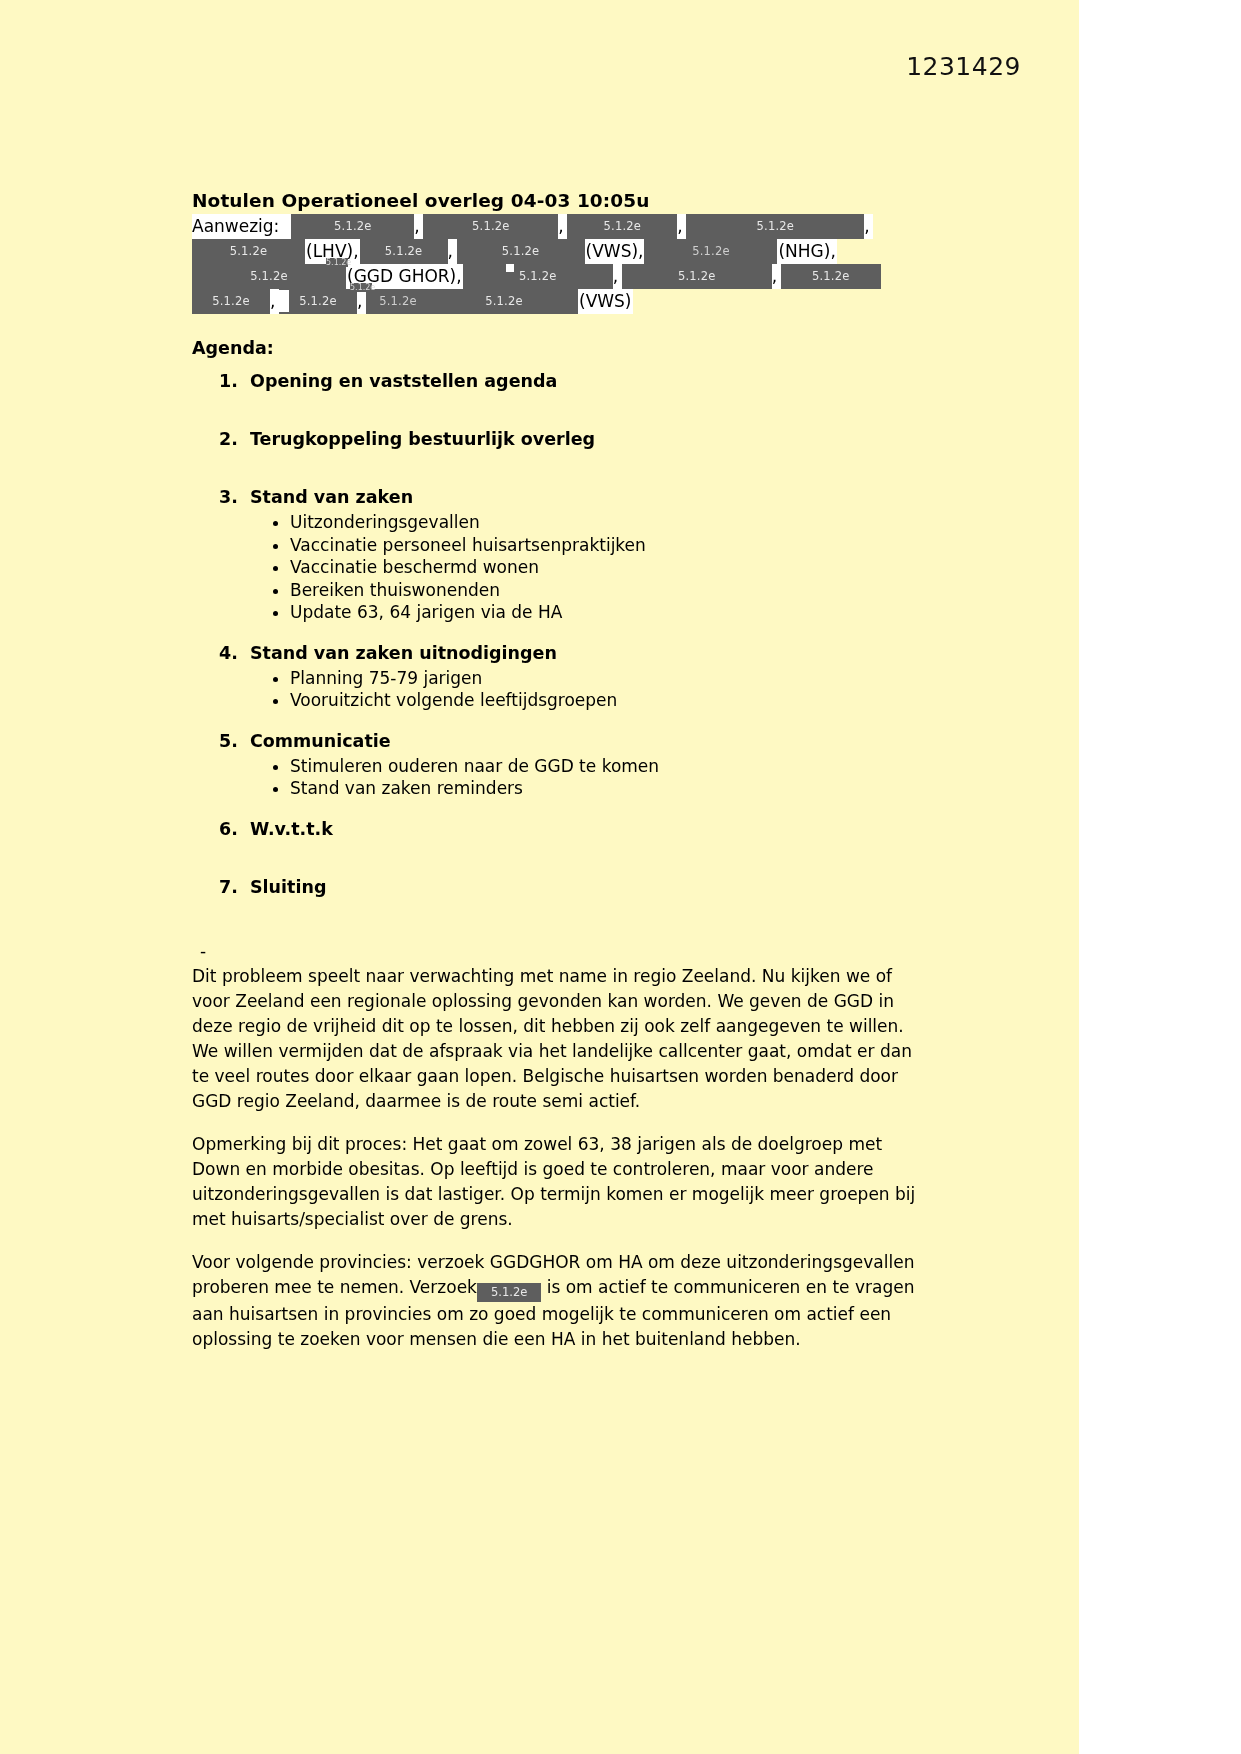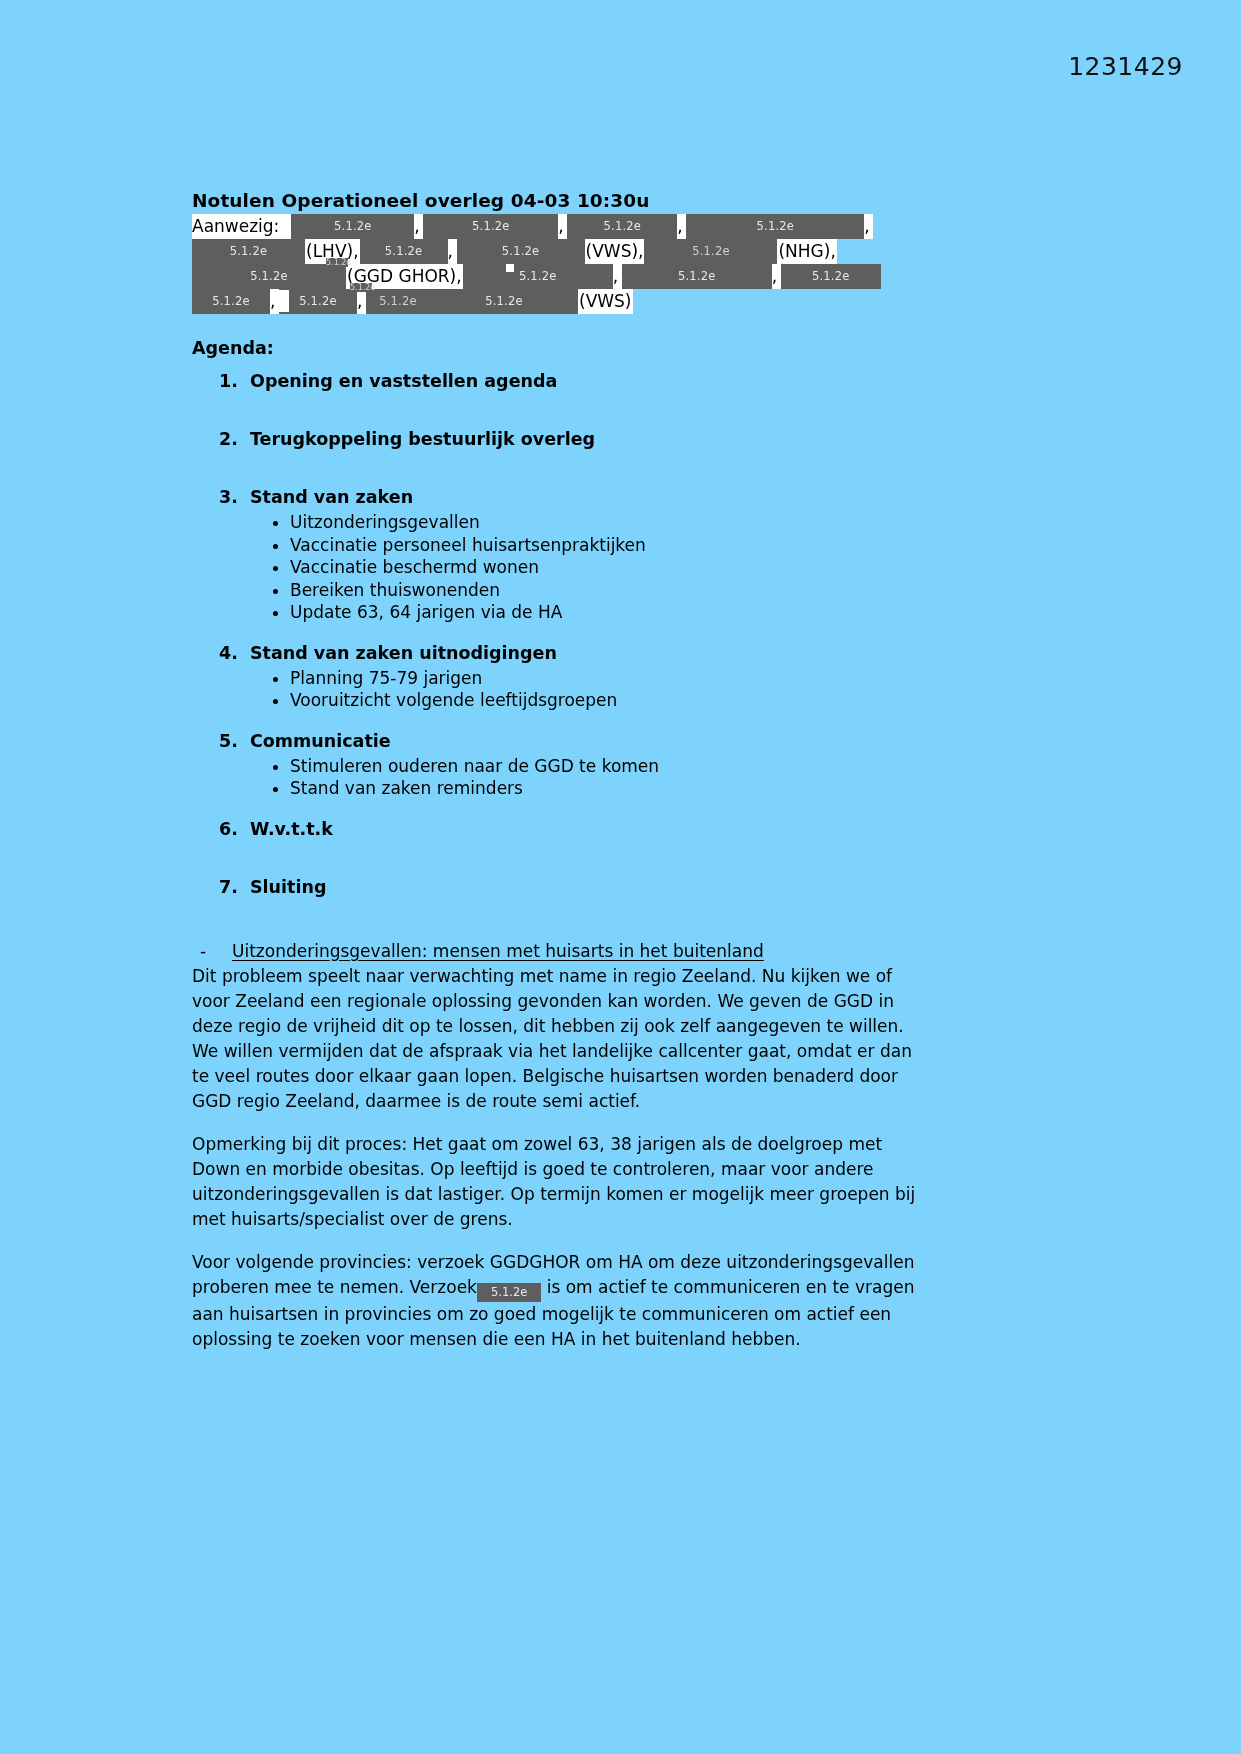--- a/index.html
+++ b/index.html
@@ -7,23 +7,23 @@
     margin: 0;
     padding: 0;
     background: #ffffff;
   }
   body {
     font-family: "DejaVu Sans", sans-serif;
     color: #000000;
   }
   .page {
     position: relative;
-    width: 1241px;
+    width: 1079px;
     height: 1754px;
-    background: #7dd3fc;
+    background: #fef9c3;
     overflow: hidden;
     box-sizing: border-box;
   }
 
   
   .page-number {
     position: absolute;
     top: 52px;
     right: 58px;
     font-size: 25px;
@@ -184,21 +184,21 @@
 </style>
 </head>
 <body>
 
 <div class="page">
 
   <div class="page-number">1231429</div>
 
   <div class="content">
 
-    <div class="doc-title">Notulen Operationeel overleg 04-03 10:30u</div>
+    <div class="doc-title">Notulen Operationeel overleg 04-03 10:05u</div>
 
     <div class="attendees">
 
       <div class="att-line">
         <span class="att-label">Aanwezig:</span>
         <span class="redact" style="width:123px">5.1.2e</span>
         <span class="plain comma">,</span>
         <span class="redact" style="width:135px">5.1.2e</span>
         <span class="plain comma">,</span>
         <span class="redact" style="width:110px">5.1.2e</span>
@@ -282,21 +282,20 @@
       </li>
       <li>
         <span>Sluiting</span>
       </li>
     </ol>
 
     <div class="section">
 
       <div class="dash-head">
         <span class="dash">-</span>
-        <span class="underlined">Uitzonderingsgevallen: mensen met huisarts in het buitenland</span>
       </div>
 
       <p class="body">Dit probleem speelt naar verwachting met name in regio Zeeland. Nu kijken we of voor Zeeland een regionale oplossing gevonden kan worden. We geven de GGD in deze regio de vrijheid dit op te lossen, dit hebben zij ook zelf aangegeven te willen. We willen vermijden dat de afspraak via het landelijke callcenter gaat, omdat er dan te veel routes door elkaar gaan lopen. Belgische huisartsen worden benaderd door GGD regio Zeeland, daarmee is de route semi actief.</p>
 
       <p class="body">Opmerking bij dit proces: Het gaat om zowel 63, 38 jarigen als de doelgroep met Down en morbide obesitas. Op leeftijd is goed te controleren, maar voor andere uitzonderingsgevallen is dat lastiger. Op termijn komen er mogelijk meer groepen bij met huisarts/specialist over de grens.</p>
 
       <p class="body"><span>Voor volgende provincies: verzoek GGDGHOR om HA om deze uitzonderingsgevallen proberen mee te nemen. Verzoek</span><span class="inline-redact">5.1.2e</span> <span>is om actief te communiceren en te vragen aan huisartsen in provincies om zo goed mogelijk te communiceren om actief een oplossing te zoeken voor mensen die een HA in het buitenland hebben.</span></p>
 
 
     </div>

